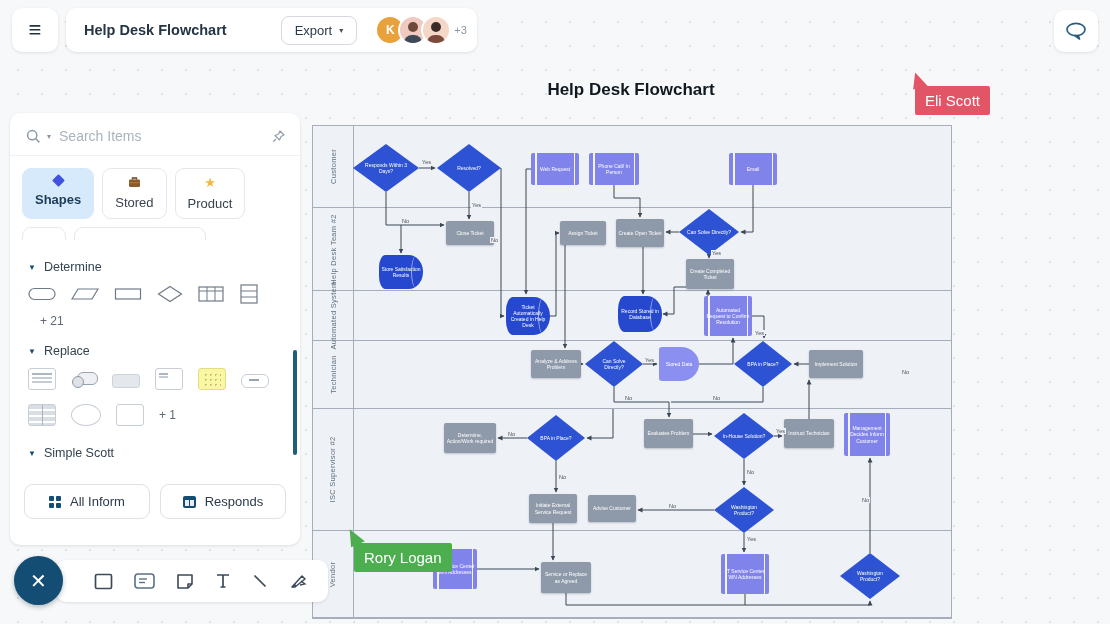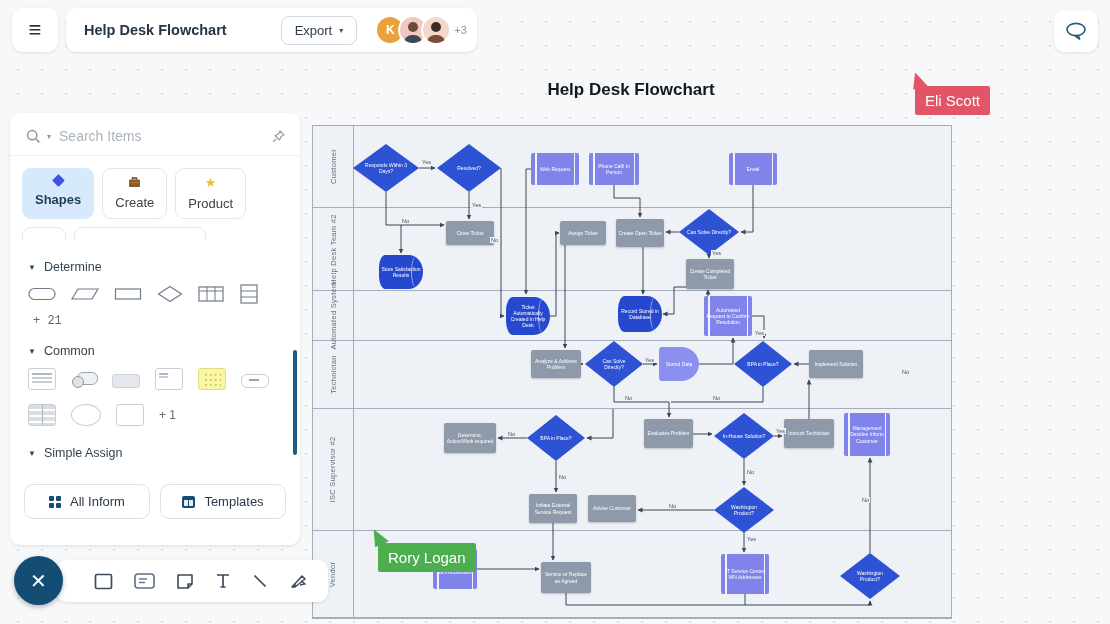--- a/index.html
+++ b/index.html
@@ -41,21 +41,21 @@
   .diamond-ic{width:9px;height:9px;background:#4053e0;transform:rotate(45deg);border-radius:1px;}
   .star-ic{color:#f5b63e;font-size:13px;line-height:1;}
   .chips-row{height:13px;overflow:hidden;padding:0 12px;display:flex;gap:8px;}
   .chip{border:1px solid #e4e8ec;border-radius:9px;height:26px;background:#fff;}
   .panel-body{position:relative;padding:4px 14px 0 18px;}
   .scrollbar{position:absolute;right:3px;top:110px;width:4px;height:105px;background:#1c5d80;border-radius:2px;}
   .section-head{display:flex;align-items:center;gap:8px;font-size:12.5px;color:#33434f;margin:16px 0 10px 0;cursor:pointer;}
   .sec-caret{font-size:8px;color:#134d74;}
   .shape-row{display:flex;align-items:center;gap:15px;margin:4px 0 8px 0;}
   .shape-row svg{cursor:pointer;}
-  .more-link{font-size:12px;color:#5d6974;margin:10px 0 4px 5px;cursor:pointer;font-family:Liberation Mono, monospace;}
+  .more-link{font-size:12px;color:#5d6974;margin:10px 0 4px 12px;cursor:pointer;}
   .thumb{width:26px;height:20px;border:1px solid #c7ced6;border-radius:3px;background:#fff;position:relative;cursor:pointer;}
   .thumb.note::before{content:"";position:absolute;left:3px;right:3px;top:4px;height:1.5px;background:#aeb6bf;box-shadow:0 4px 0 #c6ccd3,0 8px 0 #c6ccd3;}
   .thumb.pillring{border:none;background:transparent;}
   .thumb.pillring::before{content:"";position:absolute;left:6px;top:3px;width:19px;height:11px;border:1.5px solid #9aa4af;border-radius:6px;background:#eef0f3;}
   .thumb.pillring::after{content:"";position:absolute;left:1px;top:7px;width:10px;height:10px;border:1.5px solid #8f99a4;border-radius:50%;background:#dfe3e8;}
   .thumb.greybar{height:12px;margin-top:4px;background:#e4e7ec;border-color:#cdd3da;}
   .thumb.smallcard::before{content:"";position:absolute;left:3px;top:4px;width:9px;height:1.5px;background:#aeb6bf;box-shadow:0 3px 0 #c6ccd3;}
   .thumb.sticky{background:#f9f6a4;border-color:#e4dd83;}
   .thumb.sticky::before{content:"";position:absolute;left:4px;top:3px;right:4px;bottom:3px;background-image:radial-gradient(#c9c06a 1px,transparent 1px);background-size:5px 5px;}
   .thumb.smallpill{height:12px;margin-top:4px;border-radius:6px;}
@@ -254,21 +254,21 @@
     <span class="edge-label" style="left: 433px; top: 343px;">No</span>
     <span class="edge-label" style="left: 355px; top: 377px;">No</span>
     <span class="edge-label" style="left: 433px; top: 410px;">Yes</span>
     <span class="edge-label" style="left: 548px; top: 371px;">No</span>
   </div>
 
 <div class="cursor-label" style="left: 915px; top: 66px; background: rgb(226, 85, 102);">
   <span class="tip" style="left: -4px; top: -14px; border-bottom: 16px solid rgb(226, 85, 102); transform: rotate(-14deg);"></span>
   <span>Eli Scott</span>
 </div>
-<div class="cursor-label" style="left: 378px; top: 523px; background: rgb(76, 174, 79);">
+<div class="cursor-label" style="left: 354px; top: 523px; background: rgb(76, 174, 79);">
   <span class="tip" style="left: -7px; top: -15px; border-bottom: 17px solid rgb(76, 174, 79); transform: rotate(-24deg);"></span>
   <span>Rory Logan</span>
 </div>
 
 <div class="card sidebar">
   <div class="search-row">
     <svg width="15" height="15" viewBox="0 0 15 15">
       <circle cx="6.2" cy="6.2" r="4.6" fill="none" stroke="#8b97a3" stroke-width="1.5"></circle>
       <line x1="9.8" y1="9.8" x2="13.4" y2="13.4" stroke="#8b97a3" stroke-width="1.5"></line>
     </svg>
@@ -284,21 +284,21 @@
     <div class="tab active">
       <span class="diamond-ic"></span>
       <span>Shapes</span>
     </div>
     <div class="tab">
       <svg width="13" height="12" viewBox="0 0 13 12">
         <rect x="1" y="3.5" width="11" height="7.5" rx="1.3" fill="#8a5a2a"></rect>
         <path d="M4.5 3.5 V2 h4 v1.5" fill="none" stroke="#6d4420" stroke-width="1.4"></path>
         <rect x="1" y="6" width="11" height="1.2" fill="#a9742f"></rect>
       </svg>
-      <span>Create</span>
+      <span>Stored</span>
     </div>
     <div class="tab">
       <span class="star-ic">★</span>
       <span>Product</span>
     </div>
   </div>
 
   <div class="chips-row">
     <div class="chip" style="width:42px;"></div>
     <div class="chip" style="width:130px;"></div>
@@ -333,56 +333,56 @@
       <svg width="20" height="20" viewBox="0 0 20 20">
           <rect x="2" y="1" width="16" height="18" fill="none" stroke="#6f7a87" stroke-width="1.2"></rect>
           <line x1="2" y1="7" x2="18" y2="7" stroke="#6f7a87"></line>
           <line x1="2" y1="13" x2="18" y2="13" stroke="#6f7a87"></line>
         </svg>
     </div>
     <div class="more-link">+ 21</div>
 
     <div class="section-head">
       <span class="sec-caret">▼</span>
-      <span>Common</span>
+      <span>Replace</span>
     </div>
     <div class="shape-row">
       <div class="thumb note"></div>
       <div class="thumb pillring"></div>
       <div class="thumb greybar"></div>
       <div class="thumb smallcard"></div>
       <div class="thumb sticky"></div>
       <div class="thumb smallpill"></div>
     </div>
     <div class="shape-row" style="margin-top:14px;">
       <div class="thumb table3"></div>
       <div class="thumb ellipse"></div>
       <div class="thumb"></div>
       <span class="plus-label">+ 1</span>
     </div>
 
     <div class="section-head" style="margin-top:20px;">
       <span class="sec-caret">▼</span>
-      <span>Simple Assign</span>
+      <span>Simple Scott</span>
     </div>
   </div>
 
   <div class="panel-footer">
     <button class="footer-btn">
       <span class="grid-ic">
           <span></span>
           <span></span>
           <span></span>
           <span></span>
         </span>
       <span>All Inform</span>
     </button>
     <button class="footer-btn">
       <span class="tmpl-ic"></span>
-      <span>Templates</span>
+      <span>Responds</span>
     </button>
   </div>
 </div>
 
 <div class="close-circle">
   <span>✕</span>
 </div>
 <div class="card tool-bar">
   <span class="tool">
     <svg width="19" height="17" viewBox="0 0 19 17">

